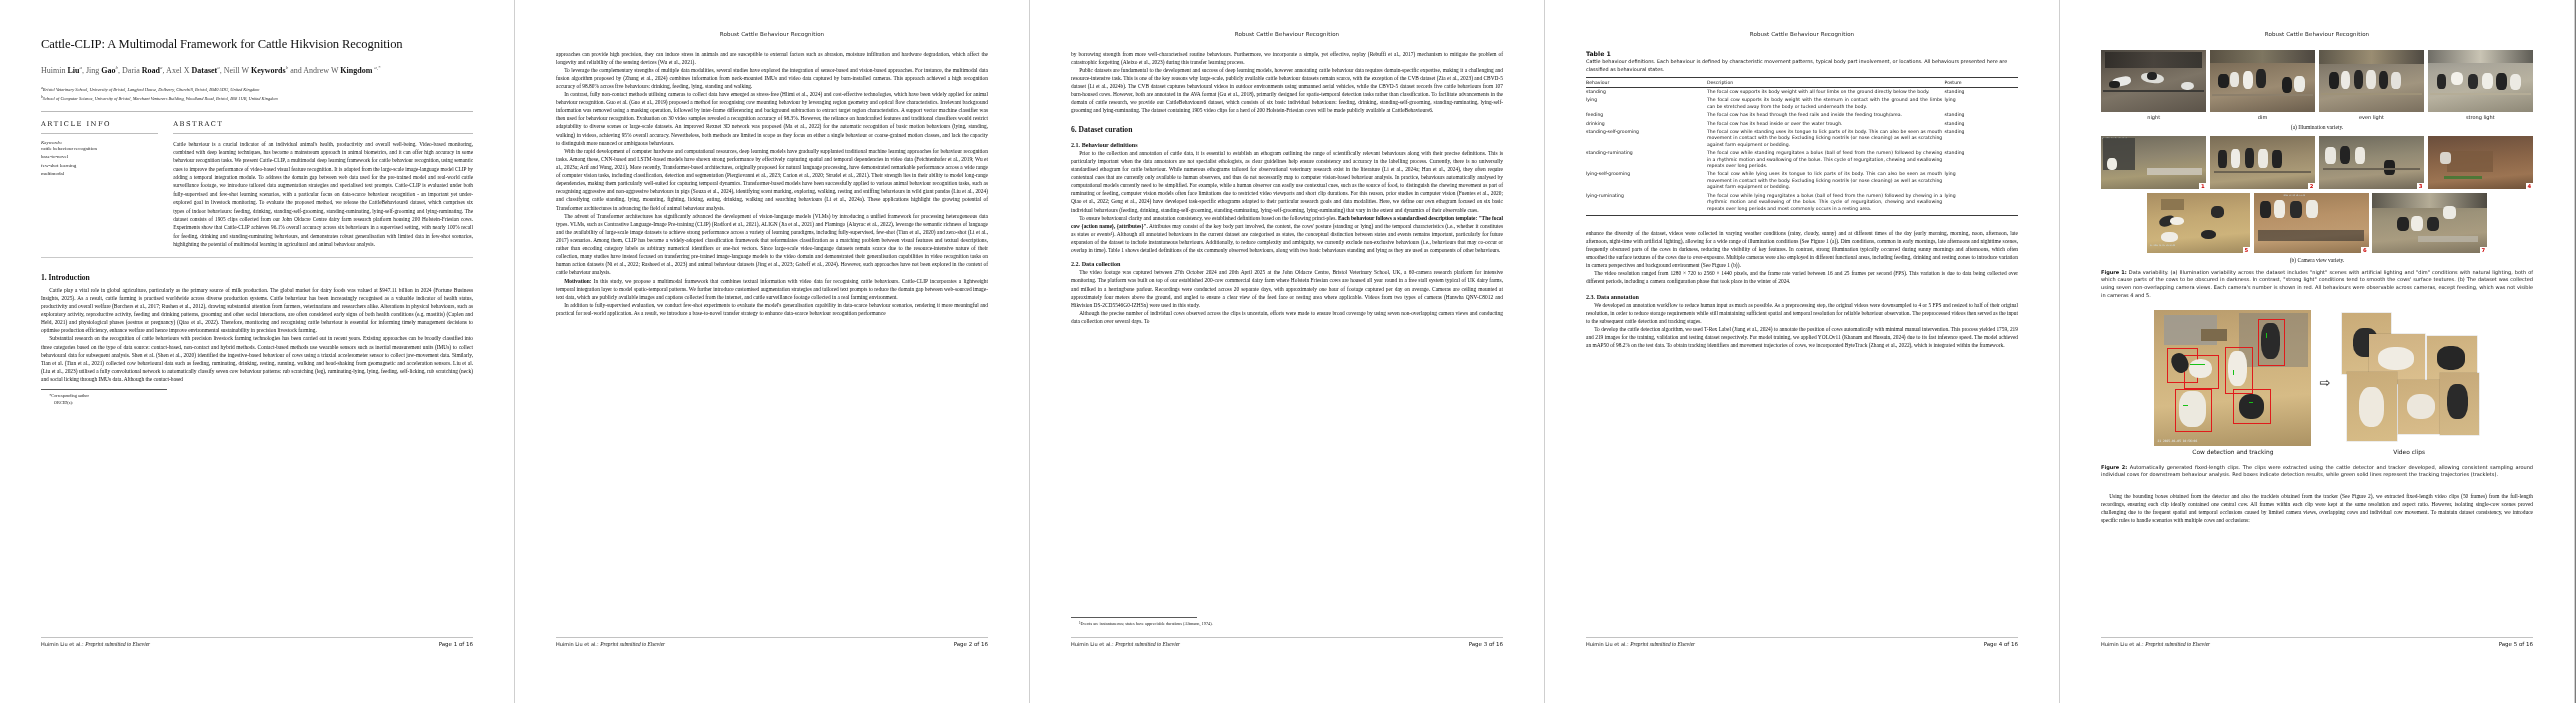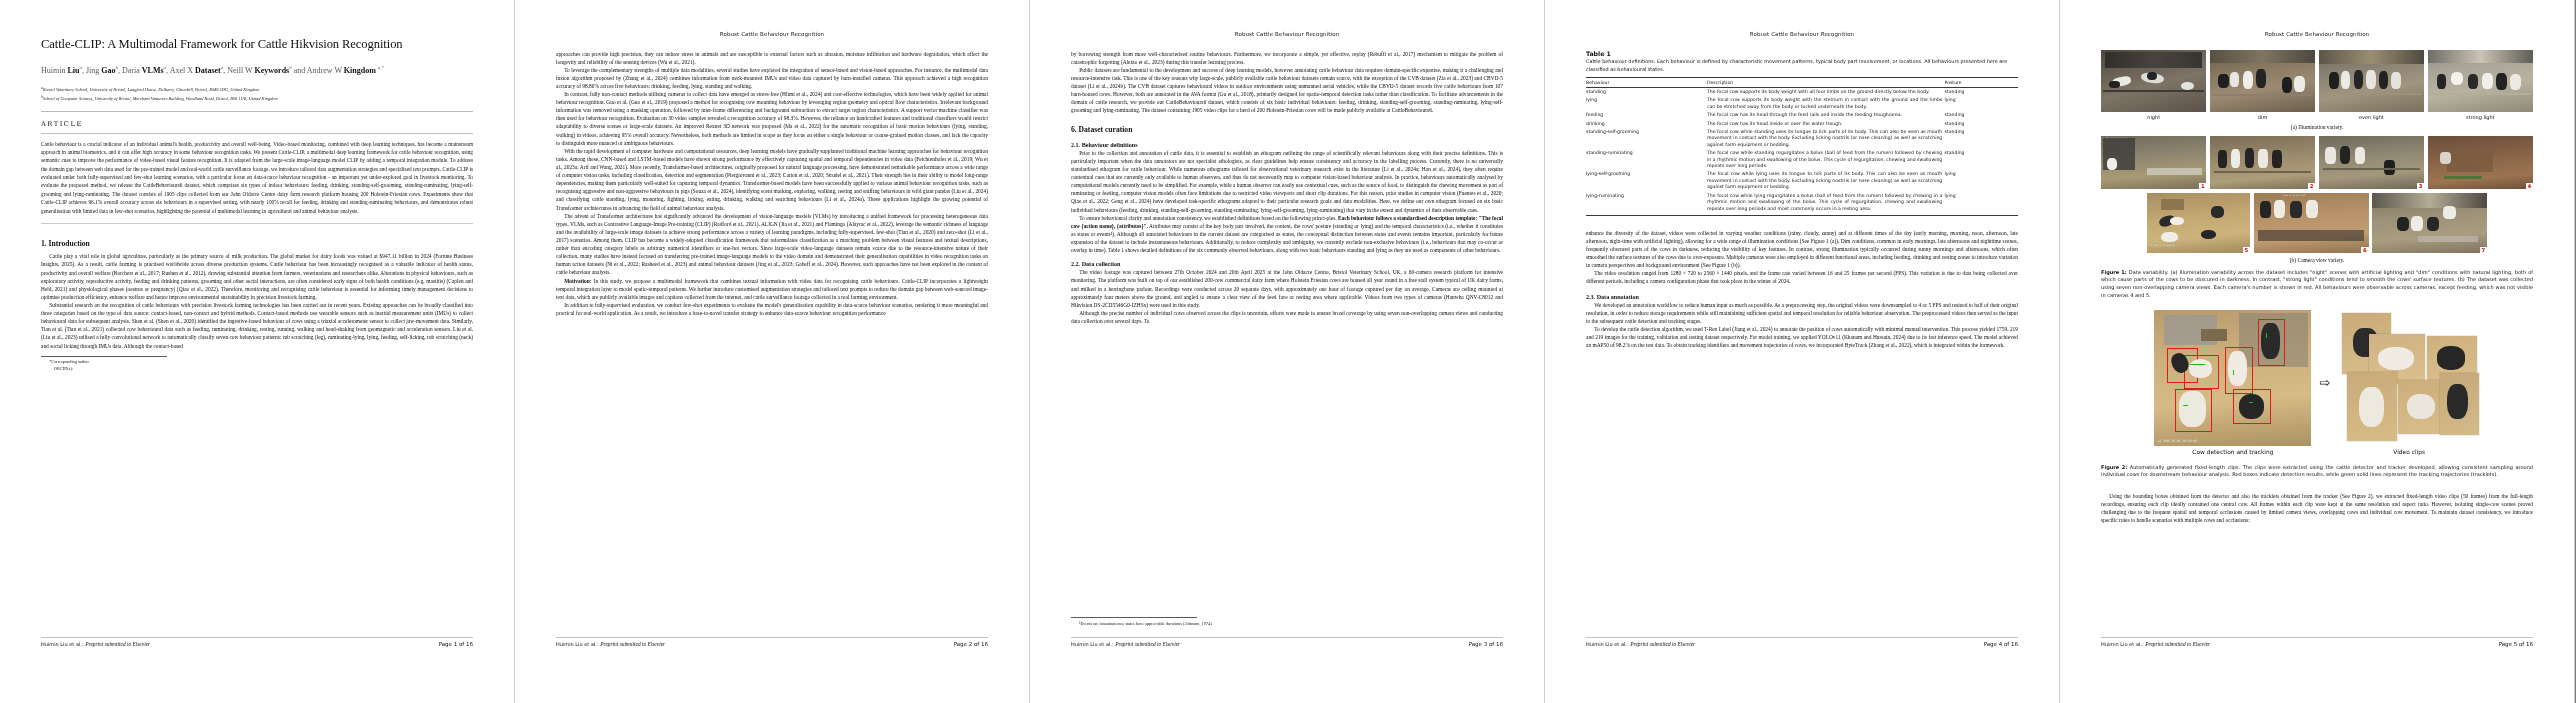--- a/index.html
+++ b/index.html
@@ -173,28 +173,39 @@
 </style>
 </head>
 <body>
 
 <div id="viewer">
 
   <div class="page">
     <div class="page-inner">
       <div style="height:36px"></div>
       <h1 class="title">Cattle-CLIP: A Multimodal Framework for Cattle Hikvision Recognition</h1>
-      <div class="authors"><span id="p1-authors">Huimin <b>Liu</b><sup>a</sup>,  Jing <b>Gao</b><sup>b</sup>,  Daria <b>VLMs</b><sup>a</sup>,  Axel X <b>Dataset</b><sup>a</sup>,  Neill W <b>Keywords</b><sup>b</sup> and  Andrew W <b>Kingdom</b> <sup>a,*</sup></span></div>
+      <div class="authors"><span id="p1-authors">Huimin <b>Liu</b><sup>a</sup>,  Jing <b>Gao</b><sup>b</sup>,  Daria <b>Road</b><sup>a</sup>,  Axel X <b>Dataset</b><sup>a</sup>,  Neill W <b>Keywords</b><sup>b</sup> and  Andrew W <b>Kingdom</b> <sup>a,*</sup></span></div>
       <div class="affil"><sup>a</sup><span>Bristol Veterinary School, University of Bristol, Langford House, Dolberry, Churchill, Bristol, BS40 5DU, United Kingdom</span></div>
       <div class="affil" style="margin-top:1.2px"><sup>b</sup><span>School of Computer Science, University of Bristol, Merchant Venturers Building, Woodland Road, Bristol, BS8 1UB, United Kingdom</span></div>
       <hr class="rule-thin">
 
       <div class="info-abs">
+        <div class="col-info">
+          <div class="sec-cap">ARTICLE INFO</div>
+          <hr class="hr-small">
+          <div class="kw-head">Keywords:</div>
+          <div class="kw-list">
+            <div>cattle behaviour recognition</div>
+            <div>base-to-novel</div>
+            <div>few-shot learning</div>
+            <div>multimodal</div>
+          </div>
+        </div>
         <div class="col-abs">
-          <div class="sec-cap">ARTICLE</div>
+          <div class="sec-cap">ABSTRACT</div>
           <hr class="hr-small">
           <p class="abstract-body">Cattle behaviour is a crucial indicator of an individual animal's health, productivity and overall well-being. Video-based monitoring, combined with deep learning techniques, has become a mainstream approach in animal biometrics, and it can offer high accuracy in some behaviour recognition tasks. We present Cattle-CLIP, a multimodal deep learning framework for cattle behaviour recognition, using semantic cues to improve the performance of video-based visual feature recognition. It is adapted from the large-scale image-language model CLIP by adding a temporal integration module. To address the domain gap between web data used for the pre-trained model and real-world cattle surveillance footage, we introduce tailored data augmentation strategies and specialised text prompts. Cattle-CLIP is evaluated under both fully-supervised and few-shot learning scenarios, with a particular focus on data-scarce behaviour recognition - an important yet under-explored goal in livestock monitoring. To evaluate the proposed method, we release the CattleBehaviours6 dataset, which comprises six types of indoor behaviours: feeding, drinking, standing-self-grooming, standing-ruminating, lying-self-grooming and lying-ruminating. The dataset consists of 1905 clips collected from our John Oldacre Centre dairy farm research platform housing 200 Holstein-Friesian cows. Experiments show that Cattle-CLIP achieves 96.1% overall accuracy across six behaviours in a supervised setting, with nearly 100% recall for feeding, drinking and standing-ruminating behaviours, and demonstrates robust generalisation with limited data in few-shot scenarios, highlighting the potential of multimodal learning in agricultural and animal behaviour analysis.</p>
         </div>
       </div>
       <hr class="rule-thick">
 
       <h2 class="section">1.  Introduction</h2>
       <p class="body">Cattle play a vital role in global agriculture, particularly as the primary source of milk production. The global market for dairy foods was valued at $947.11 billion in 2024 (Fortune Business Insights, 2025). As a result, cattle farming is practised worldwide across diverse production systems. Cattle behaviour has been increasingly recognised as a valuable indicator of health status, productivity and overall welfare (Borchers et al., 2017; Rushen et al., 2012), drawing substantial attention from farmers, veterinarians and researchers alike. Alterations in physical behaviours, such as exploratory activity, reproductive activity, feeding and drinking patterns, grooming and other social interactions, are often considered early signs of both health conditions (e.g. mastitis) (Caplen and Held, 2021) and physiological phases (oestrus or pregnancy) (Qiao et al., 2022). Therefore, monitoring and recognising cattle behaviour is essential for informing timely management decisions to optimise production efficiency, enhance welfare and hence improve environmental sustainability in precision livestock farming.</p>
       <p class="body">Substantial research on the recognition of cattle behaviours with precision livestock farming technologies has been carried out in recent years. Existing approaches can be broadly classified into three categories based on the type of data source: contact-based, non-contact and hybrid methods. Contact-based methods use wearable sensors such as inertial measurement units (IMUs) to collect behavioural data for subsequent analysis. Shen et al. (Shen et al., 2020) identified the ingestive-based behaviour of cows using a triaxial accelerometer sensor to collect jaw-movement data. Similarly, Tian et al. (Tian et al., 2021) collected cow behavioural data such as feeding, ruminating, drinking, resting, running, walking and head-shaking from geomagnetic and acceleration sensors. Liu et al. (Liu et al., 2023) utilised a fully convolutional network to automatically classify seven cow behaviour patterns: rub scratching (leg), ruminating-lying, lying, feeding, self-licking, rub scratching (neck) and social licking through IMUs data. Although the contact-based</p>
 

